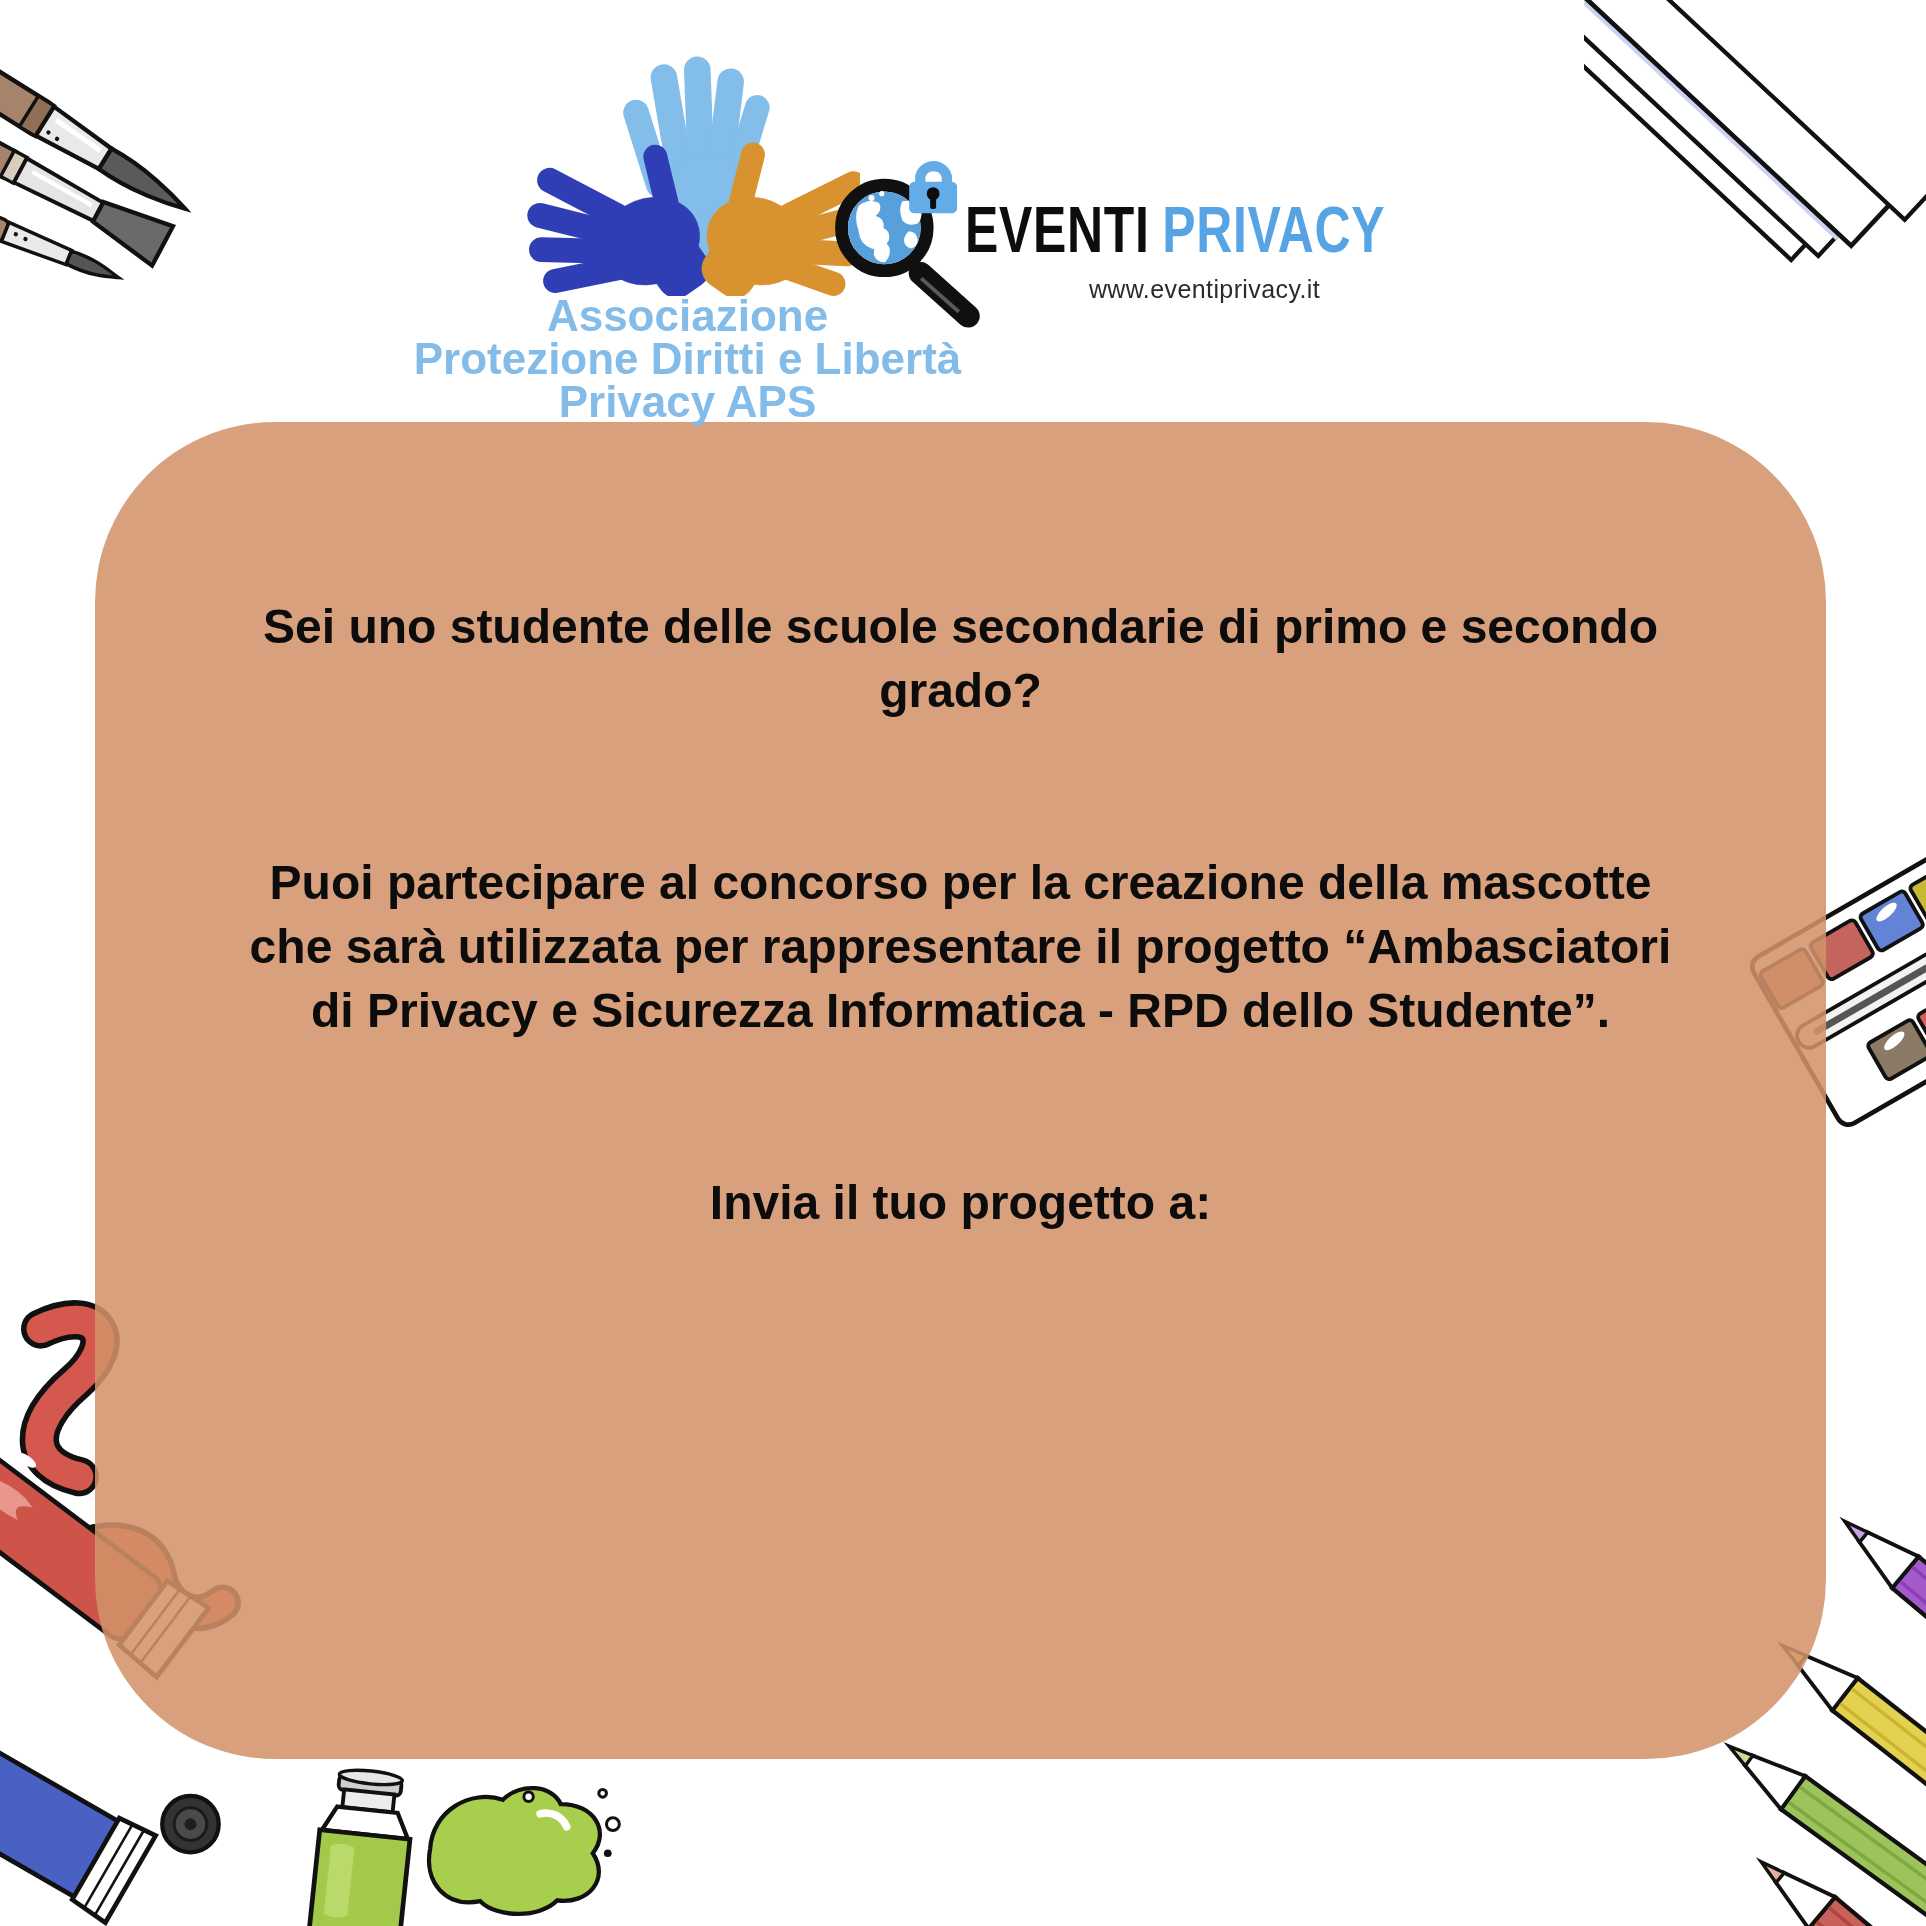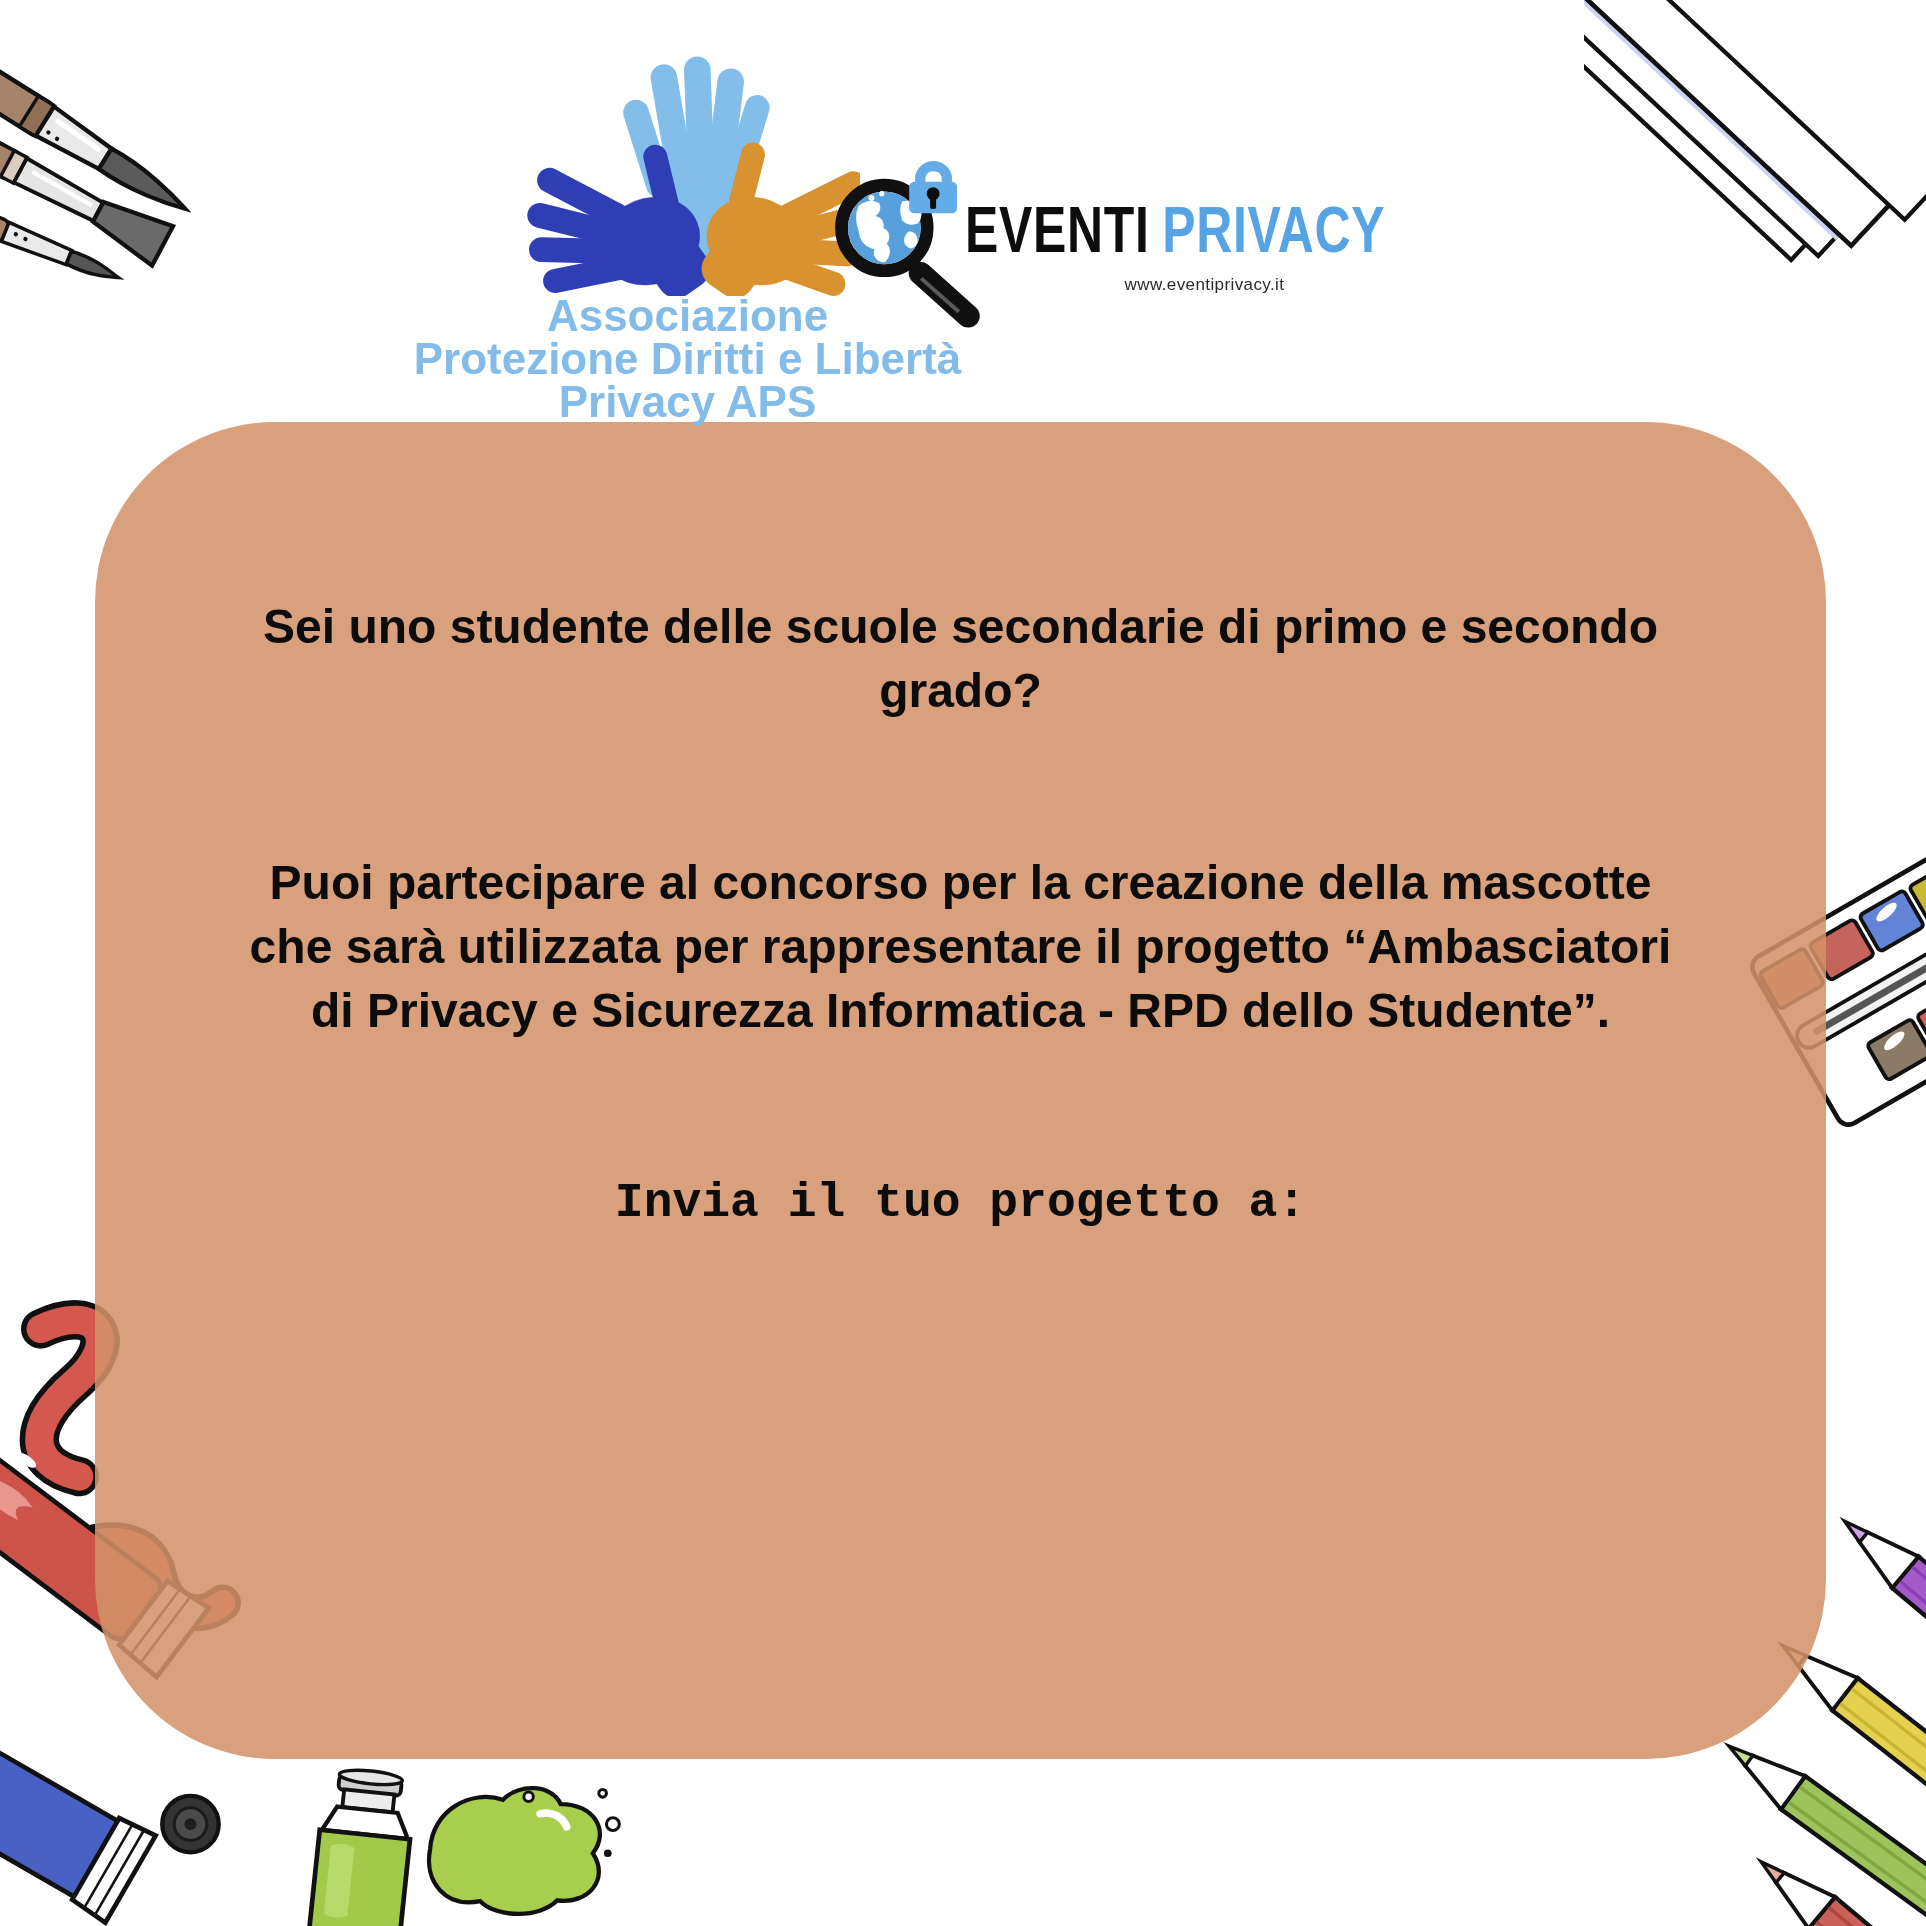--- a/index.html
+++ b/index.html
@@ -15,38 +15,38 @@
     border-radius:180px;
     background:rgba(210,146,104,0.87);
   }
   .panel-content{
     position:absolute;left:17px;right:17px;top:109px;
     text-align:center;color:#0c0c0c;
     font-size:48px;line-height:64px;font-weight:bold;
     white-space:pre-line;
   }
   .para{margin:0 0 64px 0;}
-  .cta-label{margin:0;font-family:Liberation Mono, monospace;}
+  .cta-label{margin:0;}
   
   .assoc-text{
     position:absolute;z-index:3;left:407px;top:294px;width:561px;
     text-align:center;color:#84bce9;font-weight:bold;
     font-size:44px;line-height:43px;white-space:pre-line;
   }
   
   .ep-title{
     position:absolute;z-index:3;left:965px;top:198px;width:642px;
     font-weight:bold;font-size:64px;line-height:64px;letter-spacing:0.9px;
     transform:scaleX(0.78);transform-origin:left top;white-space:nowrap;
     color:#0d0d0d;
   }
   .ep-title .w2{color:#57a4e5;margin-left:16.3px;}
   .ep-site{
     position:absolute;z-index:3;left:965px;top:275px;width:479px;
-    text-align:center;font-size:17px;font-weight:400;color:#2b2b2b;
+    text-align:center;font-size:25px;font-weight:400;color:#2b2b2b;
     letter-spacing:0.4px;
   }
 </style>
 </head>
 <body>
 
 <div class="canvas">
 
   <svg class="dec" style="left:0;top:60px;width:223px;height:257px" viewBox="0 140 520 600">
 

